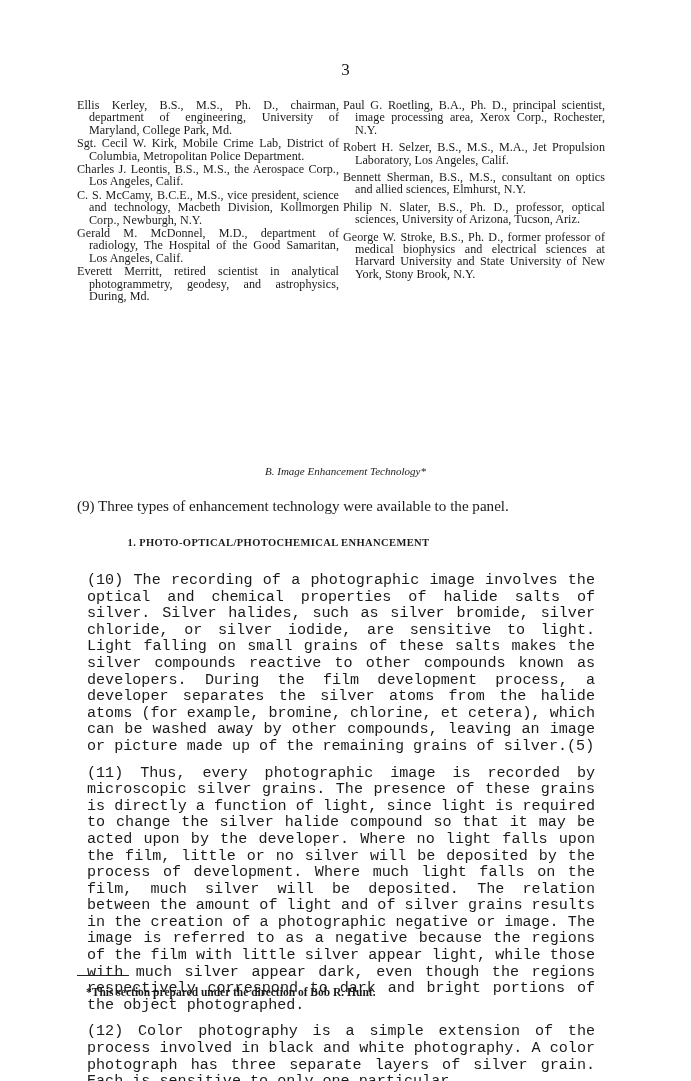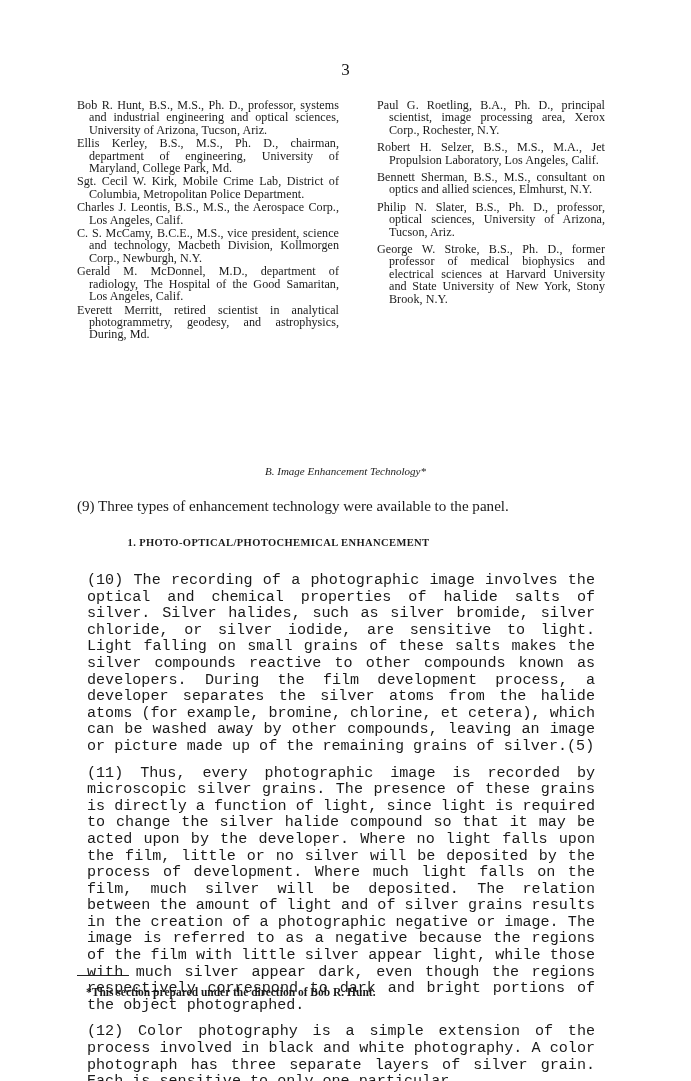--- a/index.html
+++ b/index.html
@@ -1,38 +1,37 @@
 <!DOCTYPE html>
 <html><head>
   <meta charset="utf-8">
   <style>
     html, body { margin: 0; padding: 0; background: #ffffff; }
     body { width: 691px; height: 1081px; position: relative; overflow: hidden; color: #1a1a1a; font-family: "Liberation Serif", "DejaVu Serif", serif; }
     .page-number { position: absolute; top: 60px; left: 0; width: 691px; text-align: center; font-size: 17px; }
     .roster { position: absolute; top: 99px; left: 77px; width: 528px; display: flex; justify-content: space-between; }
     .col { width: 262px; }
     .entry { font-size: 12.1px; line-height: 12.4px; text-align: justify; padding-left: 12px; text-indent: -12px; margin: 0 0 1px 0; letter-spacing: 0.05px; }
-    .col-right .entry { margin-bottom: 5px; margin-left: 34px; }
+    .col-right .entry { margin-bottom: 5px; }
     .section-title { position: absolute; top: 465px; left: 0; width: 691px; text-align: center; font-style: italic; font-size: 11px; }
     .body-text { position: absolute; left: 77px; width: 528px; font-size: 15.1px; line-height: 16.6px; text-align: justify; }
     .p9 { top: 498px; }
     .subhead { position: absolute; top: 537px; left: 0; width: 557px; text-align: center; font-size: 10.5px; font-weight: bold; letter-spacing: 0.4px; }
     .p10 { top: 562px; }
     .para { margin: 10px; font-family: Liberation Mono, monospace; }
     .footnote-rule { position: absolute; top: 975px; left: 77px; width: 52px; border-top: 1px solid #222; }
     .footnote { position: absolute; top: 986px; left: 86px; font-size: 11.5px; font-weight: bold; }
   </style>
 </head>
 <body>
 
 <div class="page-number">3</div>
 
 <div class="roster">
   <div class="col col-left">
-    <p class="entry">Bob R. Hunt, B.S., M.S., Ph. D., professor, systems and industrial engineering and optical sciences, University of Arizona, Tucson, Ariz.</p>
     <p class="entry">Ellis Kerley, B.S., M.S., Ph. D., chairman, department of engineering, University of Maryland, College Park, Md.</p>
     <p class="entry">Sgt. Cecil W. Kirk, Mobile Crime Lab, District of Columbia, Metropolitan Police Department.</p>
     <p class="entry">Charles J. Leontis, B.S., M.S., the Aerospace Corp., Los Angeles, Calif.</p>
     <p class="entry">C. S. McCamy, B.C.E., M.S., vice president, science and technology, Macbeth Division, Kollmorgen Corp., Newburgh, N.Y.</p>
     <p class="entry">Gerald M. McDonnel, M.D., department of radiology, The Hospital of the Good Samaritan, Los Angeles, Calif.</p>
     <p class="entry">Everett Merritt, retired scientist in analytical photogrammetry, geodesy, and astrophysics, During, Md.</p>
   </div>
   <div class="col col-right">
     <p class="entry">Paul G. Roetling, B.A., Ph. D., principal scientist, image processing area, Xerox Corp., Rochester, N.Y.</p>
     <p class="entry">Robert H. Selzer, B.S., M.S., M.A., Jet Propulsion Laboratory, Los Angeles, Calif.</p>

